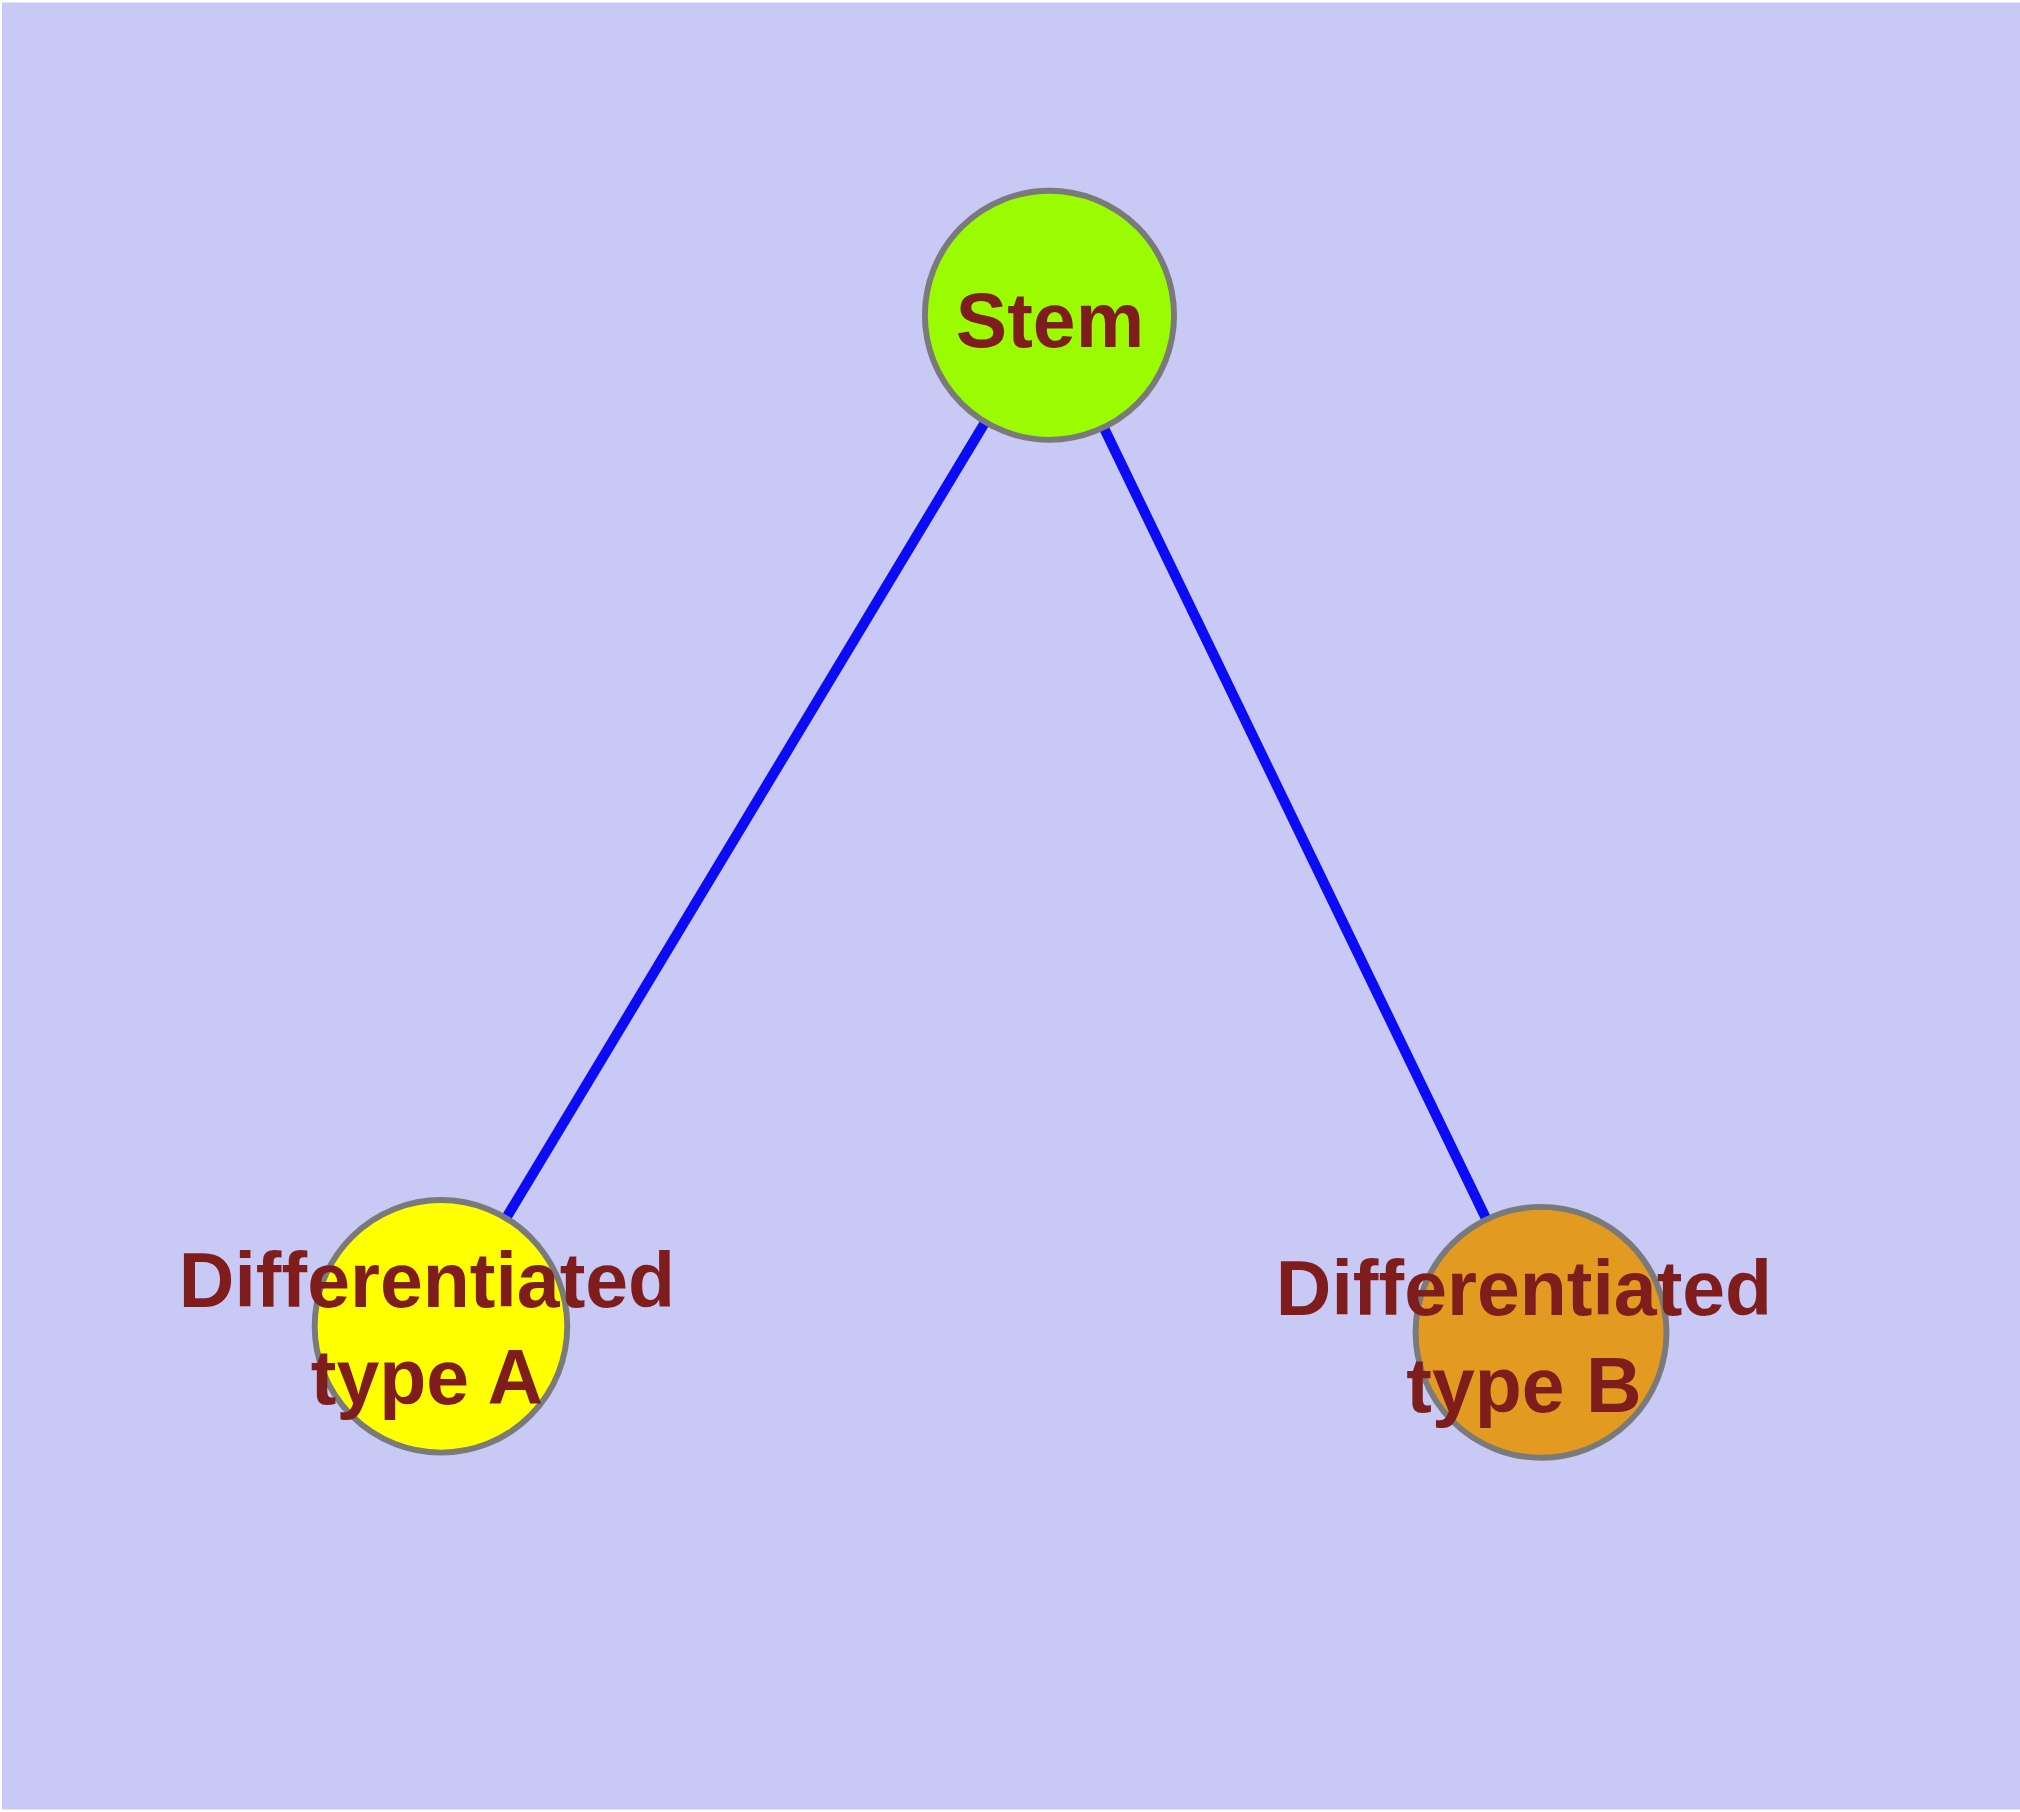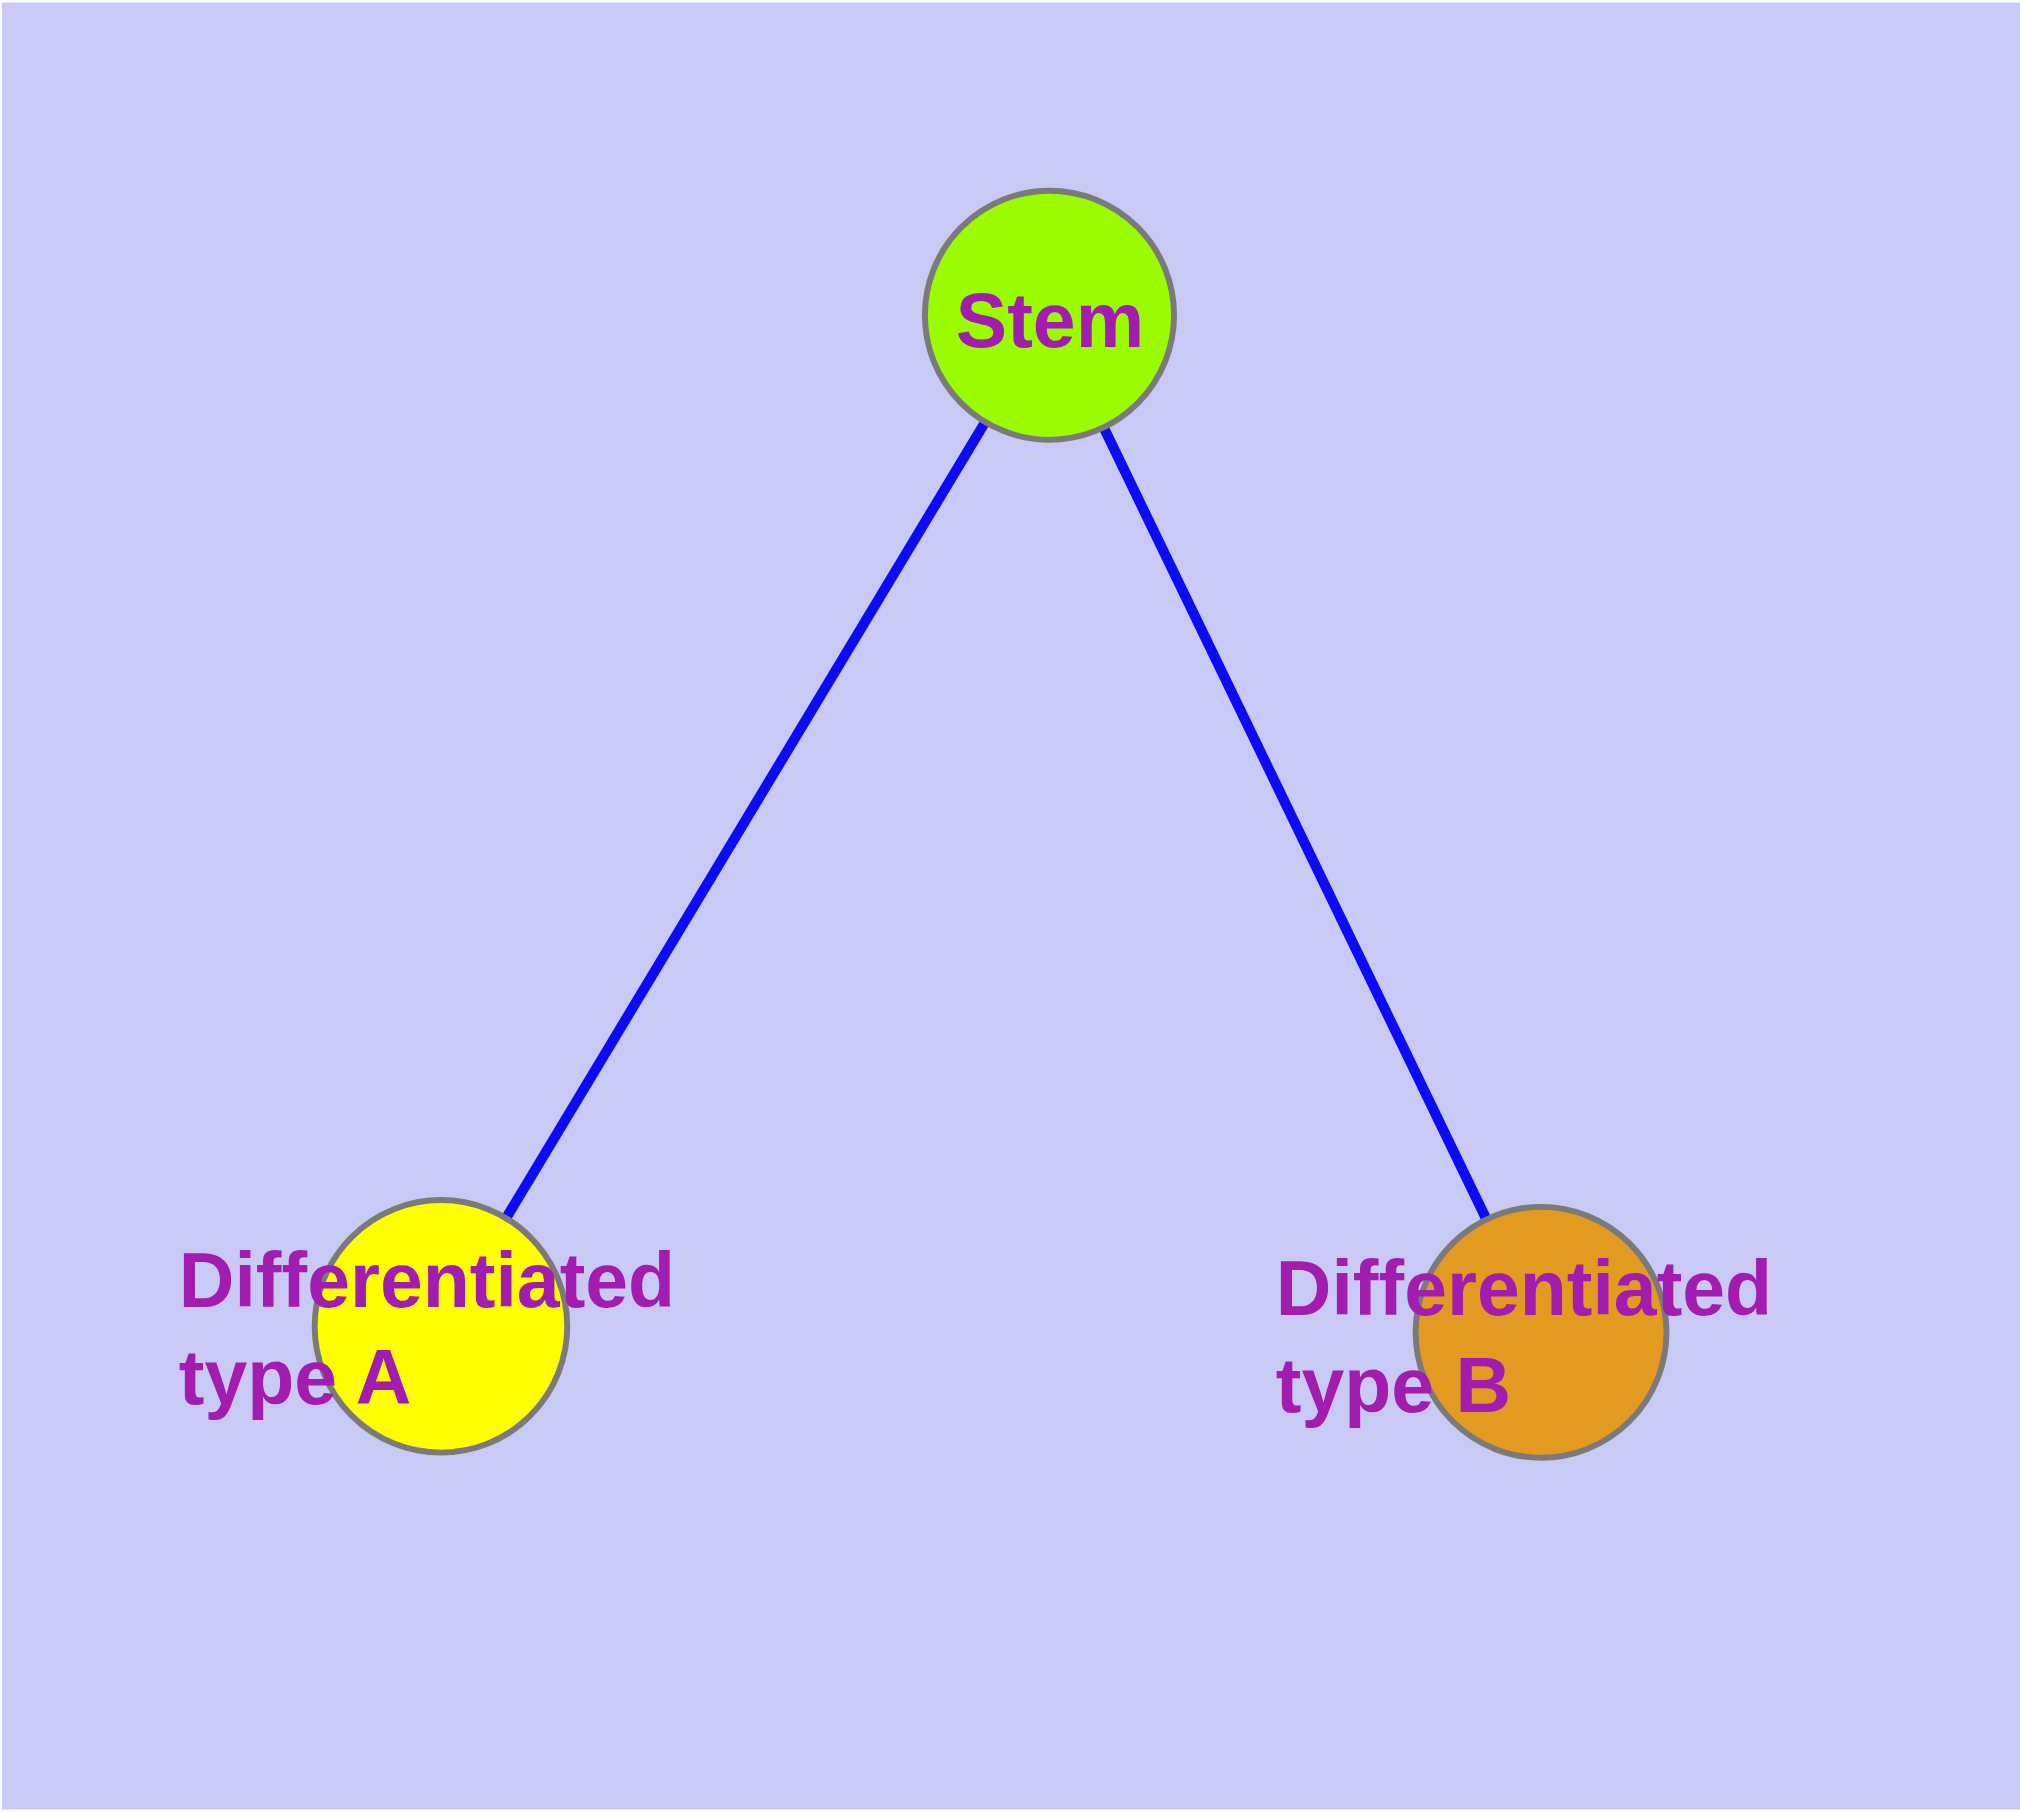--- a/index.html
+++ b/index.html
@@ -30,22 +30,22 @@
   }
   .node-circle {
     
   }
   .node-label {
     position: absolute;
     transform: translate(-50%, -50%);
     font-weight: bold;
     font-size: 77px;
     line-height: 97px;
-    color: #a21caf;
-    text-align: left;
+    color: #7f1d1d;
+    text-align: center;
     white-space: pre-line;
     letter-spacing: 0;
   }
 </style>
 </head>
 <body>
 
 <div class="stage">
   <svg class="graph-svg" viewBox="0 0 2384 2138" xmlns="http://www.w3.org/2000/svg">
 

